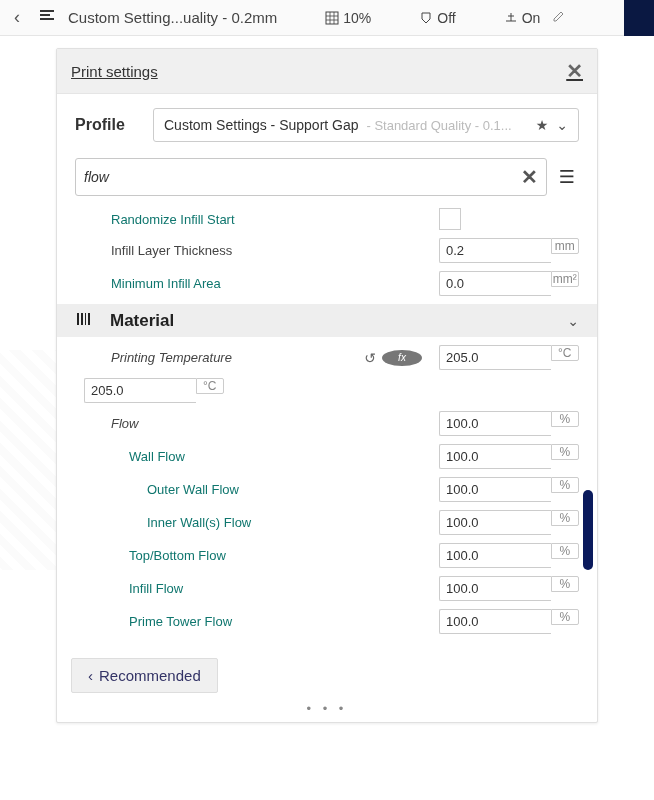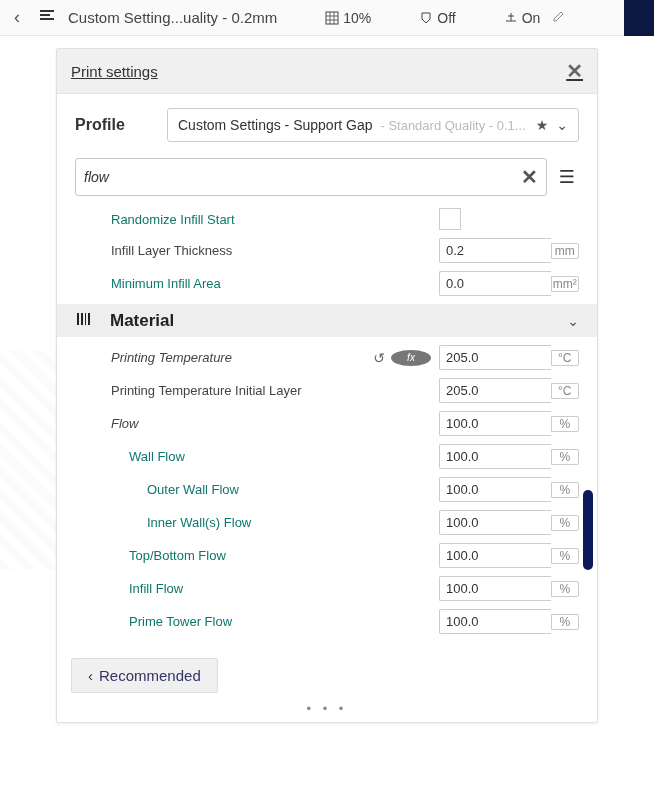--- a/index.html
+++ b/index.html
@@ -10,42 +10,42 @@
 .topbar .profile-icon { color: #333; }
 .topbar .title { font-size: 15px; color: #444; }
 .topbar .stat { display: flex; align-items: center; gap: 4px; font-size: 14px; padding-left: 36px; }
 .topbar-right { position: absolute; right: 0; top: 0; width: 30px; height: 36px; background: #0a1842; }
 
 .panel { position: absolute; top: 48px; left: 56px; right: 56px; background: #fff; border: 1px solid #e0e0e0; border-radius: 2px; box-shadow: 0 1px 3px rgba(0,0,0,0.08); }
 .panel-header { background: #f0f0f0; padding: 10px 14px; display: flex; justify-content: space-between; align-items: center; border-bottom: 1px solid #e5e5e5; text-decoration: underline; }
 .panel-header h2 { font-size: 15px; font-weight: 500; color: #333; }
 .close-x { font-size: 20px; font-weight: bold; color: #666; cursor: pointer; }
 
-.profile-row { display: flex; align-items: center; padding: 14px 18px 8px 18px; gap: 22px; }
+.profile-row { display: flex; align-items: center; padding: 14px 18px 8px 18px; gap: 8px; }
 .profile-label { font-size: 16px; font-weight: 600; color: #333; min-width: 70px; }
 .profile-select { flex: 1; border: 1px solid #ccc; border-radius: 3px; padding: 8px 10px; display: flex; align-items: center; justify-content: space-between; cursor: pointer; }
 .profile-select .main { font-size: 14px; color: #333; }
 .profile-select .sub { font-size: 13px; color: #bbb; margin-left: 4px; }
 .profile-select .icons { display: flex; gap: 8px; color: #555; }
 
 .search-row { display: flex; align-items: center; padding: 8px 18px 4px 18px; gap: 8px; }
 .search-box { flex: 1; border: 1px solid #c8c8c8; border-radius: 3px; display: flex; align-items: center; padding: 6px 8px; }
 .search-box input { border: none; outline: none; flex: 1; font-size: 14px; font-style: italic; color: #333; }
 .search-box .clear { font-size: 20px; font-weight: bold; color: #555; cursor: pointer; }
 .hamburger { font-size: 18px; color: #333; cursor: pointer; padding: 4px; }
 
 .settings-list { padding: 4px 0 10px 0; position: relative; }
 .setting-row { display: flex; align-items: center; padding: 4px 18px; min-height: 30px; }
 .setting-label { flex: 1; font-size: 13px; color: #444; }
 .setting-label.faded { color: #0f766e; }
 .setting-label.italic { font-style: italic; }
 .indent-1 { padding-left: 36px; }
 .indent-2 { padding-left: 54px; }
 .indent-3 { padding-left: 72px; }
-.setting-input { width: 140px; display: flex; align-items: center; }
+.setting-input { width: 140px; display: flex; align-items: flex-start; margin-left: 9px; }
 .setting-input input { width: 100%; border: 1px solid #ccc; border-right: none; padding: 4px 6px; font-size: 13px; color: #333; border-radius: 2px 0 0 2px; }
 .setting-input .unit { width: 36px; border: 1px solid #ccc; border-radius: 0 2px 2px 0; display: flex; align-items: center; justify-content: center; font-size: 12px; color: #888; background: #fff; }
 .setting-input.checkbox input { width: 22px; height: 22px; border: 1px solid #ccc; border-radius: 0; padding: 0; }
 .setting-input.checkbox { width: 140px; justify-content: flex-start; }
 .row-actions { display: flex; gap: 6px; margin-right: 8px; color: #666; }
 .row-actions span { cursor: pointer; }
 
 .section-header { background: #eeeeee; padding: 6px 18px; display: flex; align-items: center; justify-content: space-between; margin: 4px 0; }
 .section-header .left { display: flex; align-items: center; gap: 17px; }
 .section-header .title { font-size: 17px; font-weight: 700; color: #222; }
@@ -168,21 +168,20 @@
         <span class="row-actions">
           <span>↺</span>
           <span style="background:#777;color:#fff;border-radius:50%;width:40px;height:16px;display:inline-flex;align-items:center;justify-content:center;font-size:10px;font-style:italic">fx</span>
         </span>
         <span class="setting-input">
           <input type="text" value="205.0" style="">
           <span class="unit">°C</span>
         </span>
       </div>
       <div class="setting-row">
-        <span class="setting-label indent-1">Printing Temperature Initial Layer</span>
         <span class="setting-input">
           <input type="text" value="205.0" style="">
           <span class="unit">°C</span>
         </span>
       </div>
       <div class="setting-row">
         <span class="setting-label indent-1 italic">Flow</span>
         <span class="setting-input">
           <input type="text" value="100.0" style="">
           <span class="unit">%</span>

